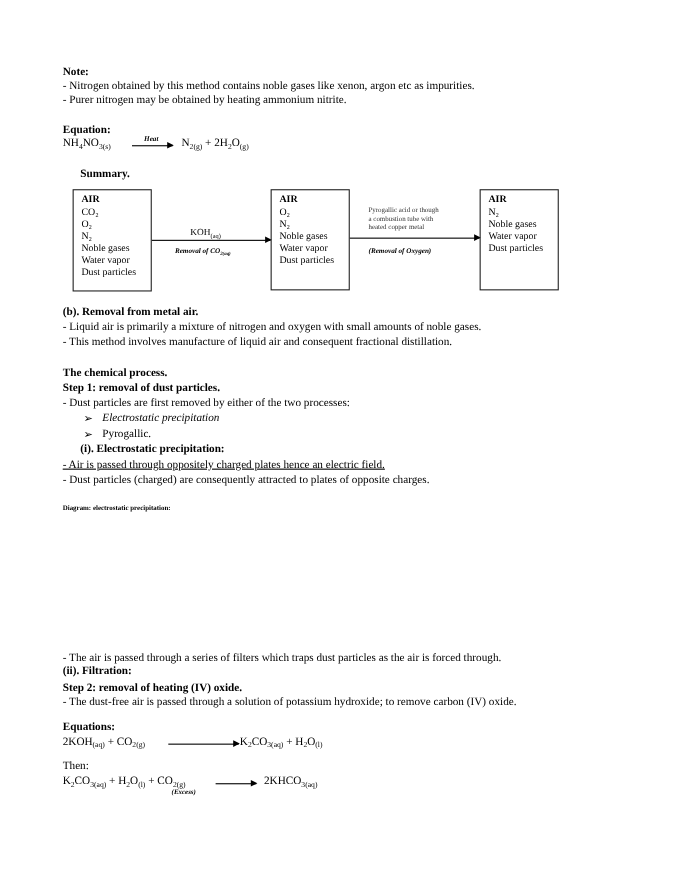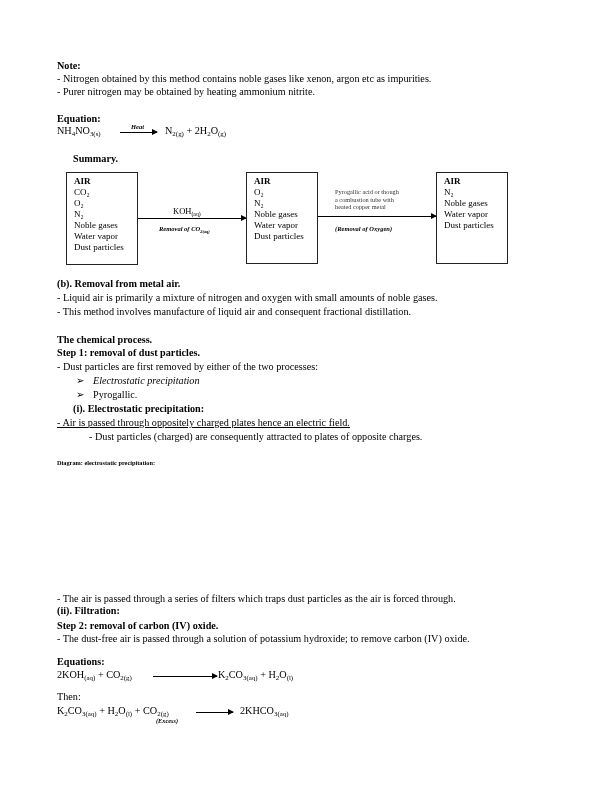--- a/index.html
+++ b/index.html
@@ -85,27 +85,27 @@
 
 <div class="abs b" style="left:57px;top:334px;">The chemical process.</div>
 <div class="abs b" style="left:57px;top:347px;">Step 1: removal of dust particles.</div>
 <div class="abs" style="left:57px;top:361px;">- Dust particles are first removed by either of the two processes:</div>
 <div class="abs" style="left:76px;top:375px;">➢</div>
 <div class="abs" style="left:93px;top:375px;font-style:italic;">Electrostatic precipitation</div>
 <div class="abs" style="left:76px;top:389px;">➢</div>
 <div class="abs" style="left:93px;top:389px;">Pyrogallic.</div>
 <div class="abs b" style="left:57px;top:403px;margin-left:16px;">(i). Electrostatic precipitation:</div>
 <div class="abs" style="left:57px;top:417px;text-decoration:underline;">- Air is passed through oppositely charged plates hence an electric field.</div>
-<div class="abs" style="left:57px;top:431px;margin-left:32px;">- Dust particles (charged) are consequently attracted to plates of opposite charges.</div>
+<div class="abs" style="left:57px;top:431px;">- Dust particles (charged) are consequently attracted to plates of opposite charges.</div>
 
 <div class="abs b" style="left:57px;top:459px;font-size:6.3px;">Diagram: electrostatic precipitation:</div>
 
 <div class="abs b" style="left:57px;top:579px;margin-top:26px;">(ii). Filtration:</div>
 <div class="abs" style="left:57px;top:593px;">- The air is passed through a series of filters which traps dust particles as the air is forced through.</div>
-<div class="abs b" style="left:57px;top:620px;">Step 2: removal of carbon (IV) oxide.</div>
+<div class="abs b" style="left:57px;top:620px;">Step 2: removal of heating (IV) oxide.</div>
 <div class="abs" style="left:57px;top:633px;">- The dust-free air is passed through a solution of potassium hydroxide; to remove carbon (IV) oxide.</div>
 
 <div class="abs b" style="left:57px;top:656px;">Equations:</div>
 <div class="abs" style="left:57px;top:669px;"><span>2KOH</span><sub>(aq)</sub><span> + CO</span><sub>2(g)</sub></div>
 <div class="arrow" style="left:153px;top:676px;width:64px;"></div>
 <div class="abs" style="left:218px;top:669px;"><span>K</span><sub>2</sub><span>CO</span><sub>3(aq)</sub><span> + H</span><sub>2</sub><span>O</span><sub>(l)</sub></div>
 
 <div class="abs" style="left:57px;top:691px;">Then:</div>
 <div class="abs" style="left:57px;top:705px;"><span>K</span><sub>2</sub><span>CO</span><sub>3(aq)</sub><span> + H</span><sub>2</sub><span>O</span><sub>(l)</sub><span> + CO</span><sub>2(g)</sub></div>
 <div class="abs b i" style="left:156px;top:717px;font-size:6.3px;">(Excess)</div>

